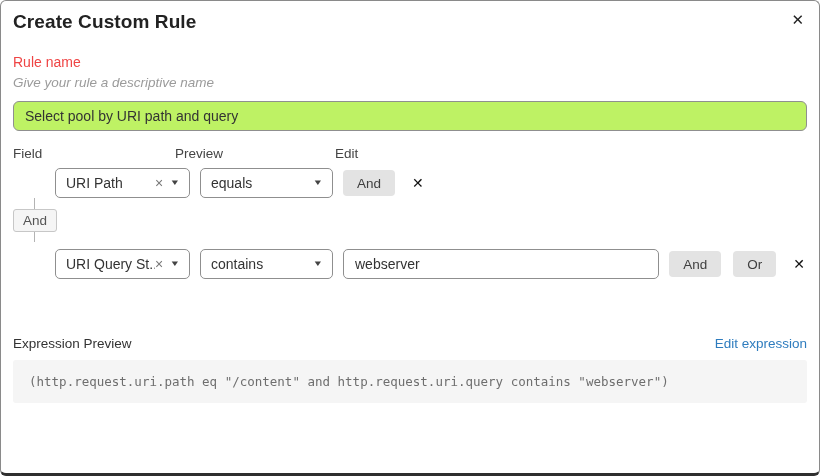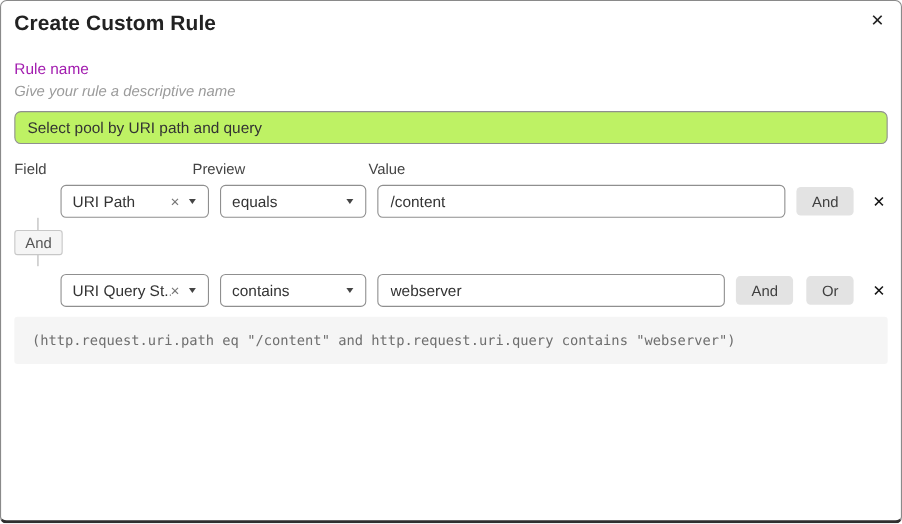--- a/index.html
+++ b/index.html
@@ -35,21 +35,21 @@
     font-weight: bold;
     color: #222;
     cursor: pointer;
     line-height: 20px;
     padding: 2px 4px;
   }
   
   .rule-name-label {
     margin-top: 21px;
     font-size: 14px;
-    color: #a21caf;
+    color: #ef4444;
   }
   .rule-name-hint {
     margin-top: 5px;
     font-size: 13.5px;
     color: #9b9b9b;
     font-style: italic;
   }
   .text-input {
     display: block;
     width: 100%;
@@ -221,34 +221,33 @@
   <span class="close-btn">✕</span>
 
   <div class="rule-name-label">Rule name</div>
   <div class="rule-name-hint">Give your rule a descriptive name</div>
   <input class="text-input" type="text" value="Select pool by URI path and query" style="">
 
 
   <div class="col-labels">
     <div class="col-field">Field</div>
     <div class="col-operator">Preview</div>
-    <div class="col-value">Value</div>
+    <div class="col-value">Edit</div>
   </div>
 
   <div class="rule-row">
     <div class="select field-select">
       <span class="select-label">URI Path</span>
       <span class="clear-x">×</span>
       <span class="caret">▼</span>
     </div>
     <div class="select operator-select">
       <span class="select-label">equals</span>
       <span class="caret">▼</span>
     </div>
-    <input class="value-input" type="text" value="/content" style="">
     <button class="conn-btn">And</button>
     <span class="remove-x">✕</span>
   </div>
 
   <div class="connector-wrap">
     <span class="connector-badge">And</span>
   </div>
 
   <div class="rule-row">
     <div class="select field-select">
@@ -259,16 +258,20 @@
     <div class="select operator-select">
       <span class="select-label">contains</span>
       <span class="caret">▼</span>
     </div>
     <input class="value-input" type="text" value="webserver" style="">
     <button class="conn-btn">And</button>
     <button class="conn-btn or">Or</button>
     <span class="remove-x">✕</span>
   </div>
 
+  <div class="preview-row">
+    <span class="preview-label">Expression Preview</span>
+    <a class="edit-link">Edit expression</a>
+  </div>
 
   <div class="code-block">(http.request.uri.path eq "/content" and http.request.uri.query contains "webserver")</div>
 
 </div>
 
 </body></html>

